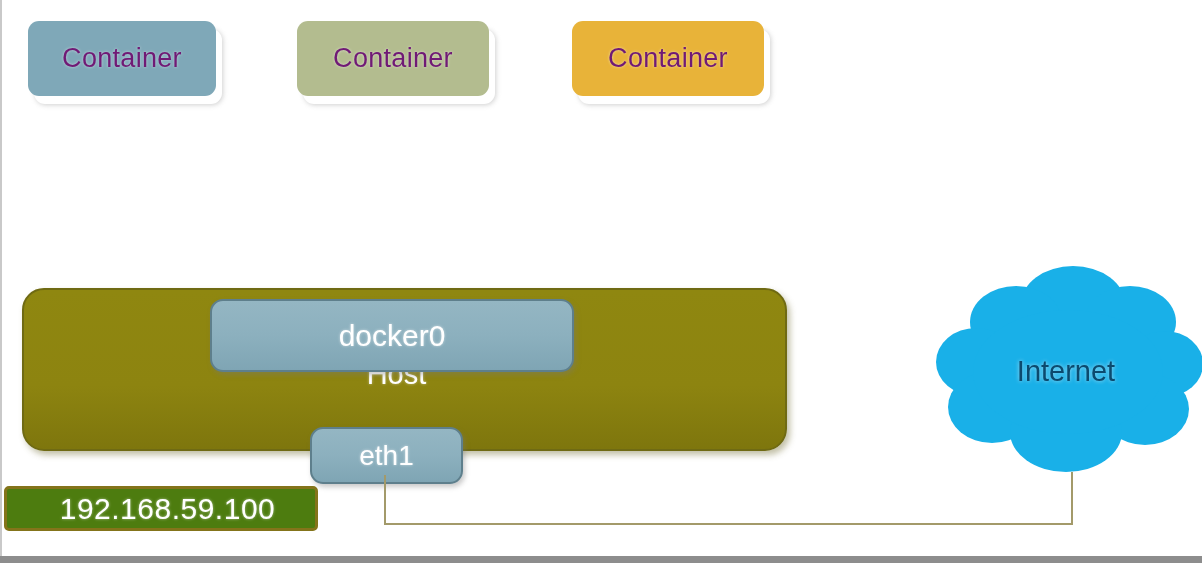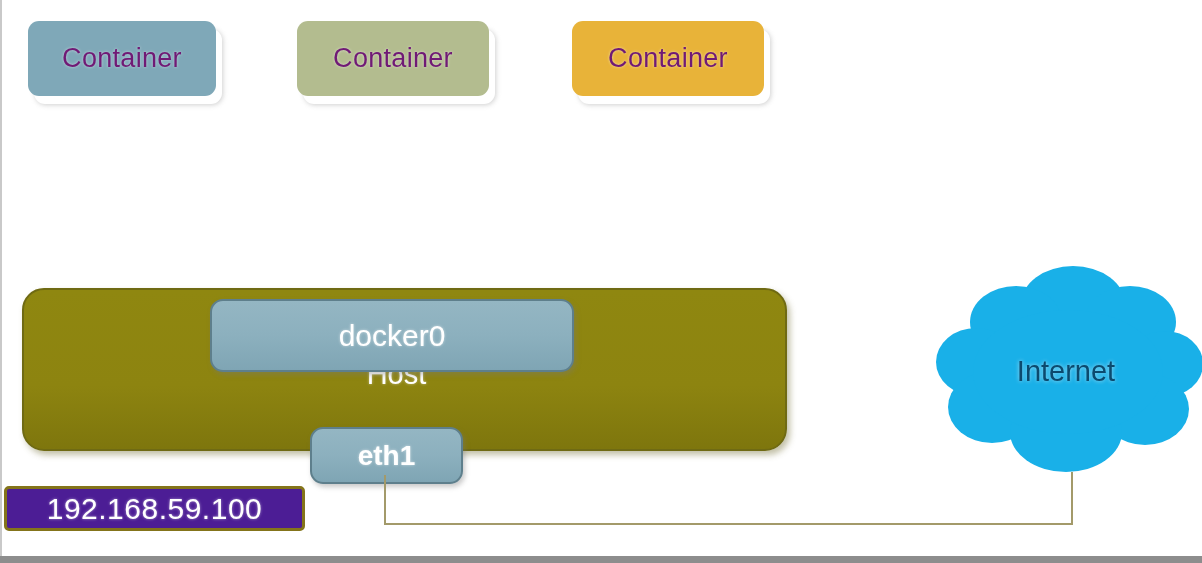--- a/index.html
+++ b/index.html
@@ -78,37 +78,38 @@
     border-radius: 13px;
     display: flex;
     align-items: center;
     justify-content: center;
     color: #ffffff;
     font-size: 30px;
     text-shadow: 0 0 3px rgba(255,255,255,0.55);
     box-shadow: 2px 3px 5px rgba(120,120,120,0.4);
   }
   #docker0-box { left: 210px; top: 259px; width: 360px; height: 69px; margin-top: 40px; }
-  #eth1-box    { left: 310px; top: 427px; width: 149px; height: 53px; font-size: 28px; font-weight: bold; }
+  #eth1-box    { left: 310px; top: 427px; width: 149px; height: 53px; font-size: 28px; }
 
   
   #ip-badge {
     position: absolute;
     left: 4px; top: 486px;
     width: 295px; height: 39px;
-    background: #4c1d95;
+    background: #4d7c0f;
     border: 3px solid #84741a;
     border-radius: 5px;
     display: flex;
     align-items: center;
     justify-content: center;
     color: #ffffff;
     font-size: 30px;
     letter-spacing: 0.5px;
     text-shadow: 0 0 3px rgba(255,255,255,0.5);
+    padding-left: 13px;
   }
 
   
   #connector {
     position: absolute;
     left: 360px; top: 470px;
     width: 740px; height: 70px;
     pointer-events: none;
   }
 

